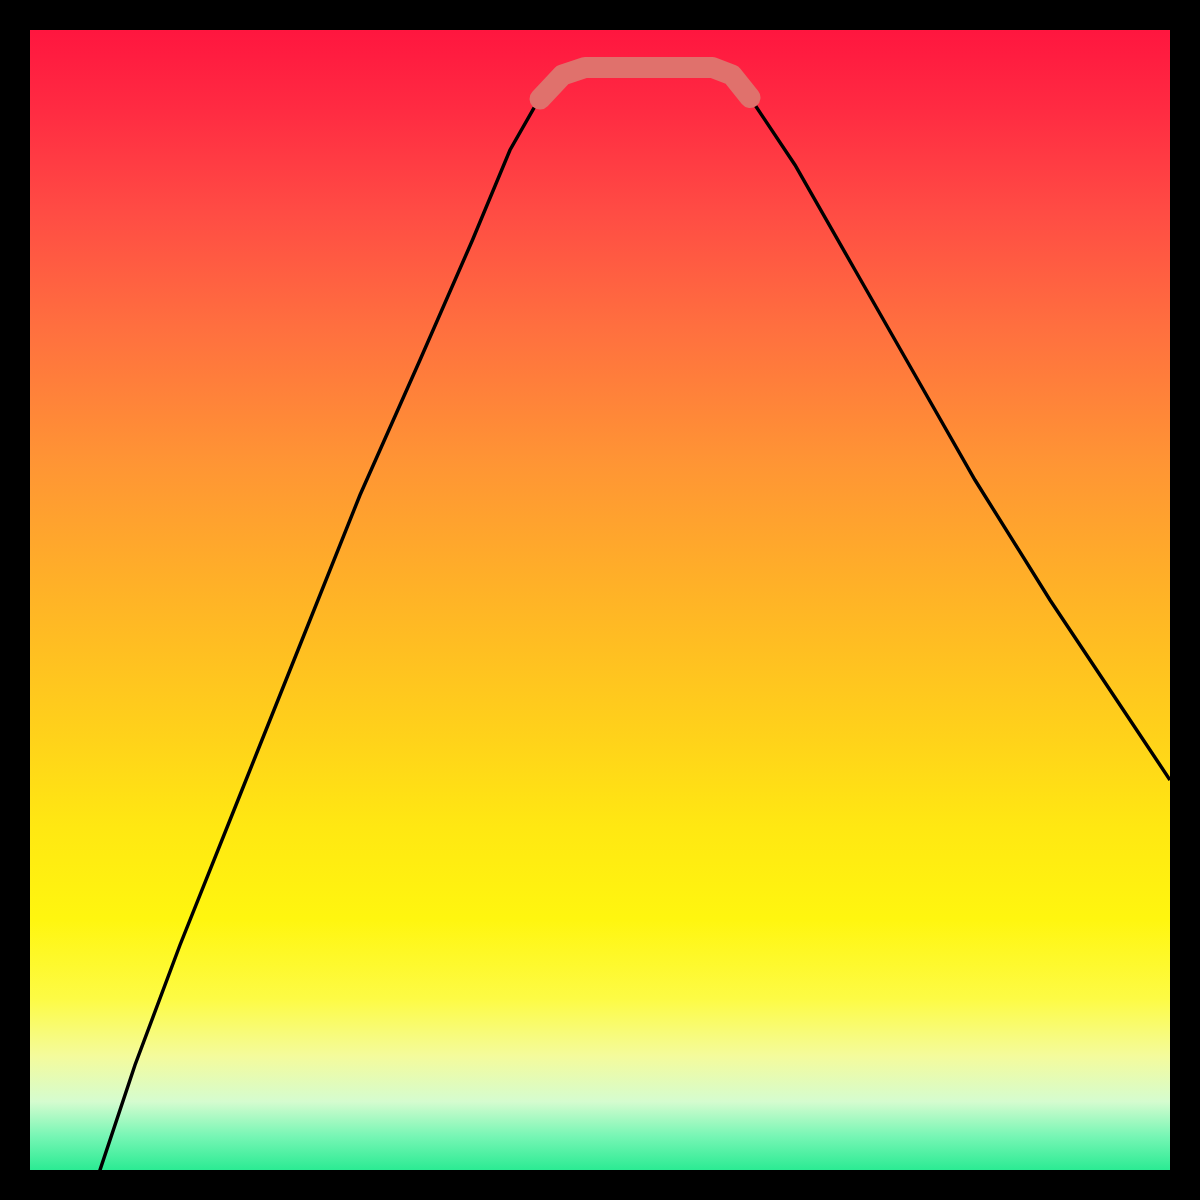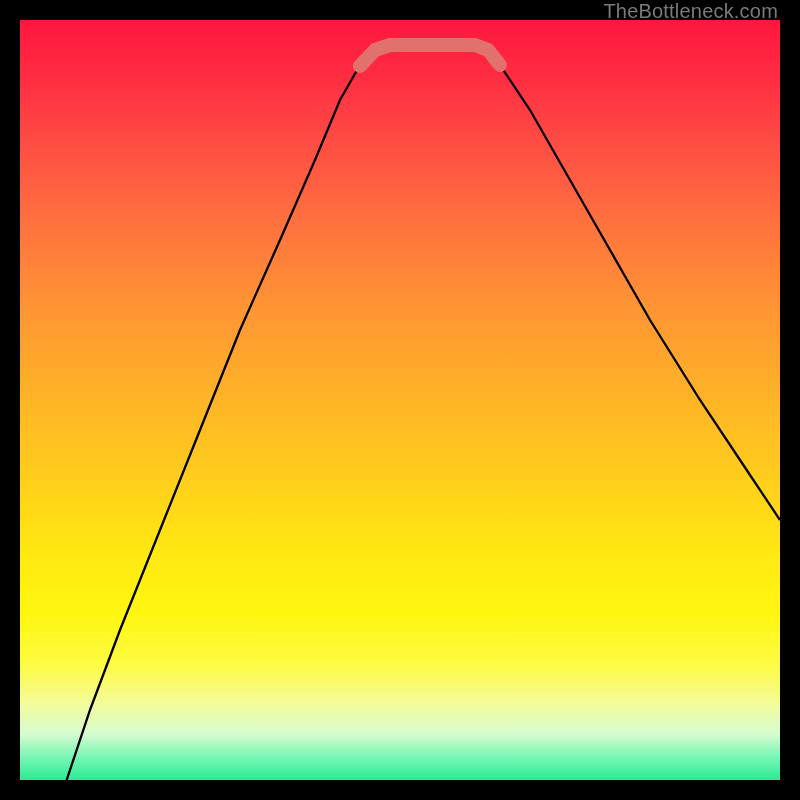--- a/index.html
+++ b/index.html
@@ -60,20 +60,19 @@
     font-size: 20px;
     font-weight: 500;
     letter-spacing: 0.2px;
     user-select: none;
   }
 </style>
 </head>
 <body>
 
 <div class="frame">
-  <div class="watermark">TheBottleneck.com</div>
   <div class="plot">
     <svg class="curves" viewBox="0 0 760 760" preserveAspectRatio="none">
       <path id="curve-path" fill="none" stroke="#000000" stroke-width="2.3" d="M40.0 780.0 L70.0 690.0 L100.0 610.0 L140.0 510.0 L180.0 410.0 L220.0 310.0 L260.0 220.0 L295.0 140.0 L320.0 80.0 L340.0 45.0 L360.0 30.0 L378.0 25.0 L400.0 25.0 L430.0 25.0 L460.0 30.0 L480.0 45.0 L510.0 90.0 L550.0 160.0 L590.0 230.0 L630.0 300.0 L680.0 380.0 L730.0 455.0 L760.0 500.0"></path>
       <path id="highlight-path" fill="none" stroke="#e0716c" stroke-width="14" stroke-linecap="round" stroke-linejoin="round" d="M340.0 46.0 L355.0 30.0 L370.0 25.0 L400.0 25.0 L430.0 25.0 L455.0 25.0 L468.0 30.0 L480.0 45.0"></path>
     </svg>
   </div>
 </div>
 
 </body></html>

